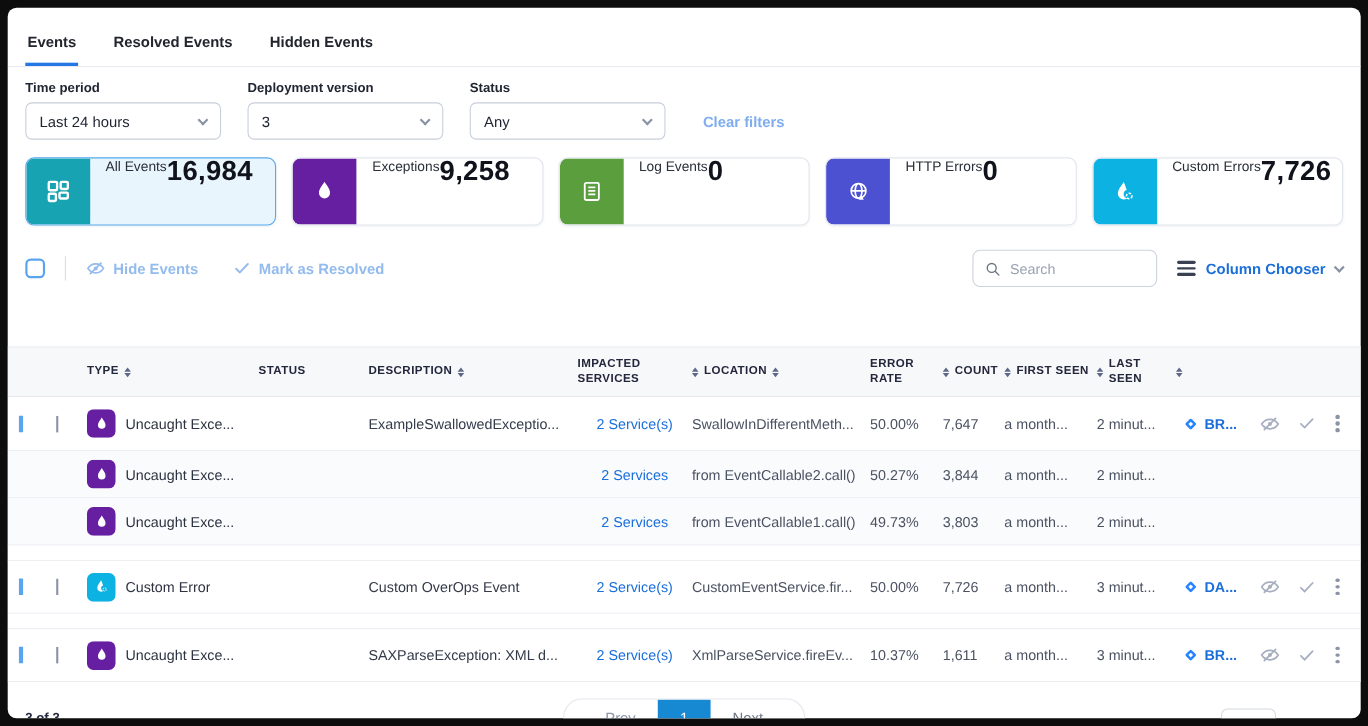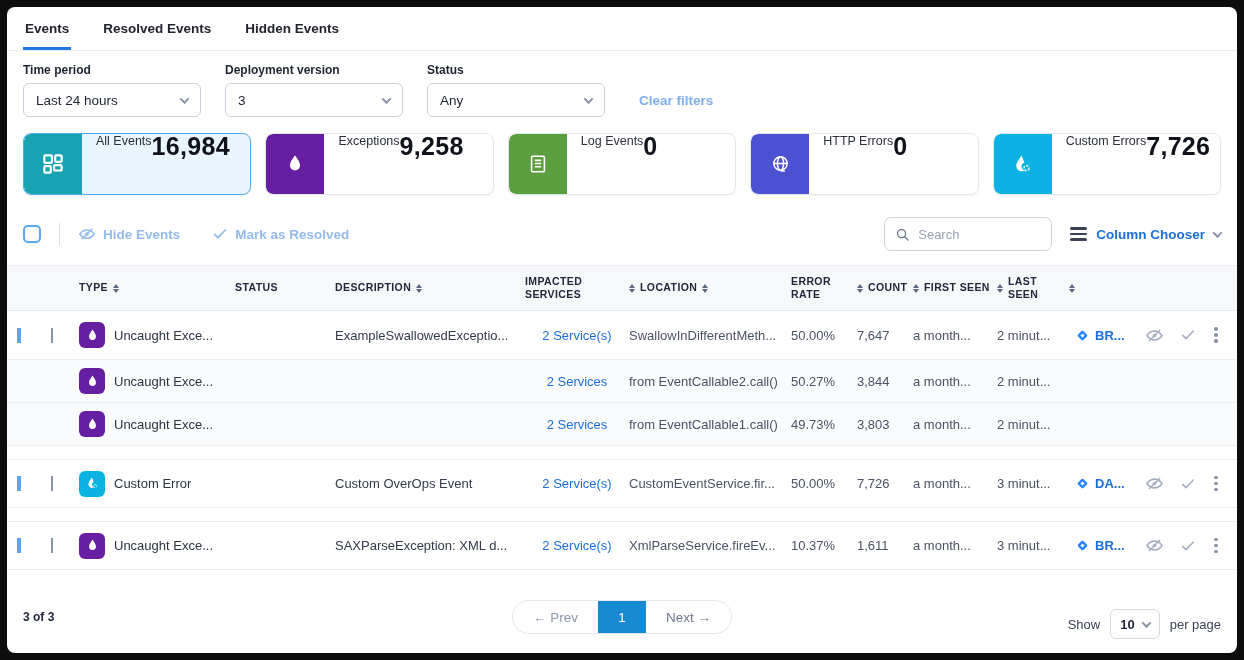--- a/index.html
+++ b/index.html
@@ -3,21 +3,21 @@
 <meta charset="utf-8">
 <style>
   * { margin:0; padding:0; box-sizing:border-box; }
   html,body { width:1244px; height:660px; overflow:hidden; }
   body { background:#0d0d0d; font-family:"Liberation Sans", sans-serif; }
   .frame { position:absolute; inset:7px; background:#ffffff; border-radius:8px; overflow:hidden;
            display:flex; flex-direction:column; }
 
   
   .tabbar { display:flex; gap:30px; padding:0 16px; border-bottom:1px solid #e8eaef; }
-  .tab { padding:14px 2px 11px; font-size:13.5px; font-weight:bold; color:#22242e; cursor:pointer;
+  .tab { padding:24px 2px 11px; font-size:13.5px; font-weight:bold; color:#22242e; cursor:pointer;
          border-bottom:3px solid transparent; }
   .tab.active { border-bottom-color:#2477e5; }
 
   
   .filters { display:flex; align-items:flex-end; gap:24px; padding:12px 16px 14px; }
   .filter { display:flex; flex-direction:column; gap:6px; }
   .filter-label { font-size:12px; font-weight:bold; color:#1e2430; }
   .select { width:178px; height:34px; border:1px solid #c8cfda; border-radius:6px; background:#fff;
             display:flex; align-items:center; justify-content:space-between; padding:0 12px; cursor:pointer; }
   .select .val { font-size:13.5px; color:#1e2430; font-weight:500; }
@@ -55,21 +55,21 @@
                align-items:center; padding:0 10px; gap:8px; background:#fff; }
   .searchbox input { border:none; outline:none; font-size:13px; color:#3a4152; width:110px;
                      font-family:"Liberation Sans", sans-serif; }
   .searchbox input::placeholder { color:#9aa3b3; }
   .colchooser { display:flex; align-items:center; gap:9px; cursor:pointer; }
   .burger { display:flex; flex-direction:column; gap:3px; }
   .burger i { width:17px; height:2.5px; background:#3a4152; border-radius:2px; }
   .colchooser .lbl { font-size:13.5px; font-weight:bold; color:#1b6fd8; }
 
   
-  .tablewrap { flex:1; }
+  .tablewrap { flex:1;margin-top:40px; }
   .trow { display:grid;
           grid-template-columns:34px 28px 156px 100px 190px 104px 162px 66px 56px 84px 78px 70px 84px;
           align-items:center; padding:0 10px; }
   .thead { background:#f7f8fa; border-top:1px solid #eceef2; border-bottom:1px solid #e6e9ee; min-height:46px; }
   .th { display:flex; align-items:center; gap:5px; font-size:10.5px; font-weight:bold;
         color:#23273c; letter-spacing:.4px; line-height:1.25; }
   .sort { display:inline-flex; flex-direction:column; gap:1px; cursor:pointer; }
   .sort i { width:0; height:0; border-left:3.5px solid transparent; border-right:3.5px solid transparent; }
   .sort .up { border-bottom:4.5px solid #5e6787; }
   .sort .dn { border-top:4.5px solid #5e6787; }

